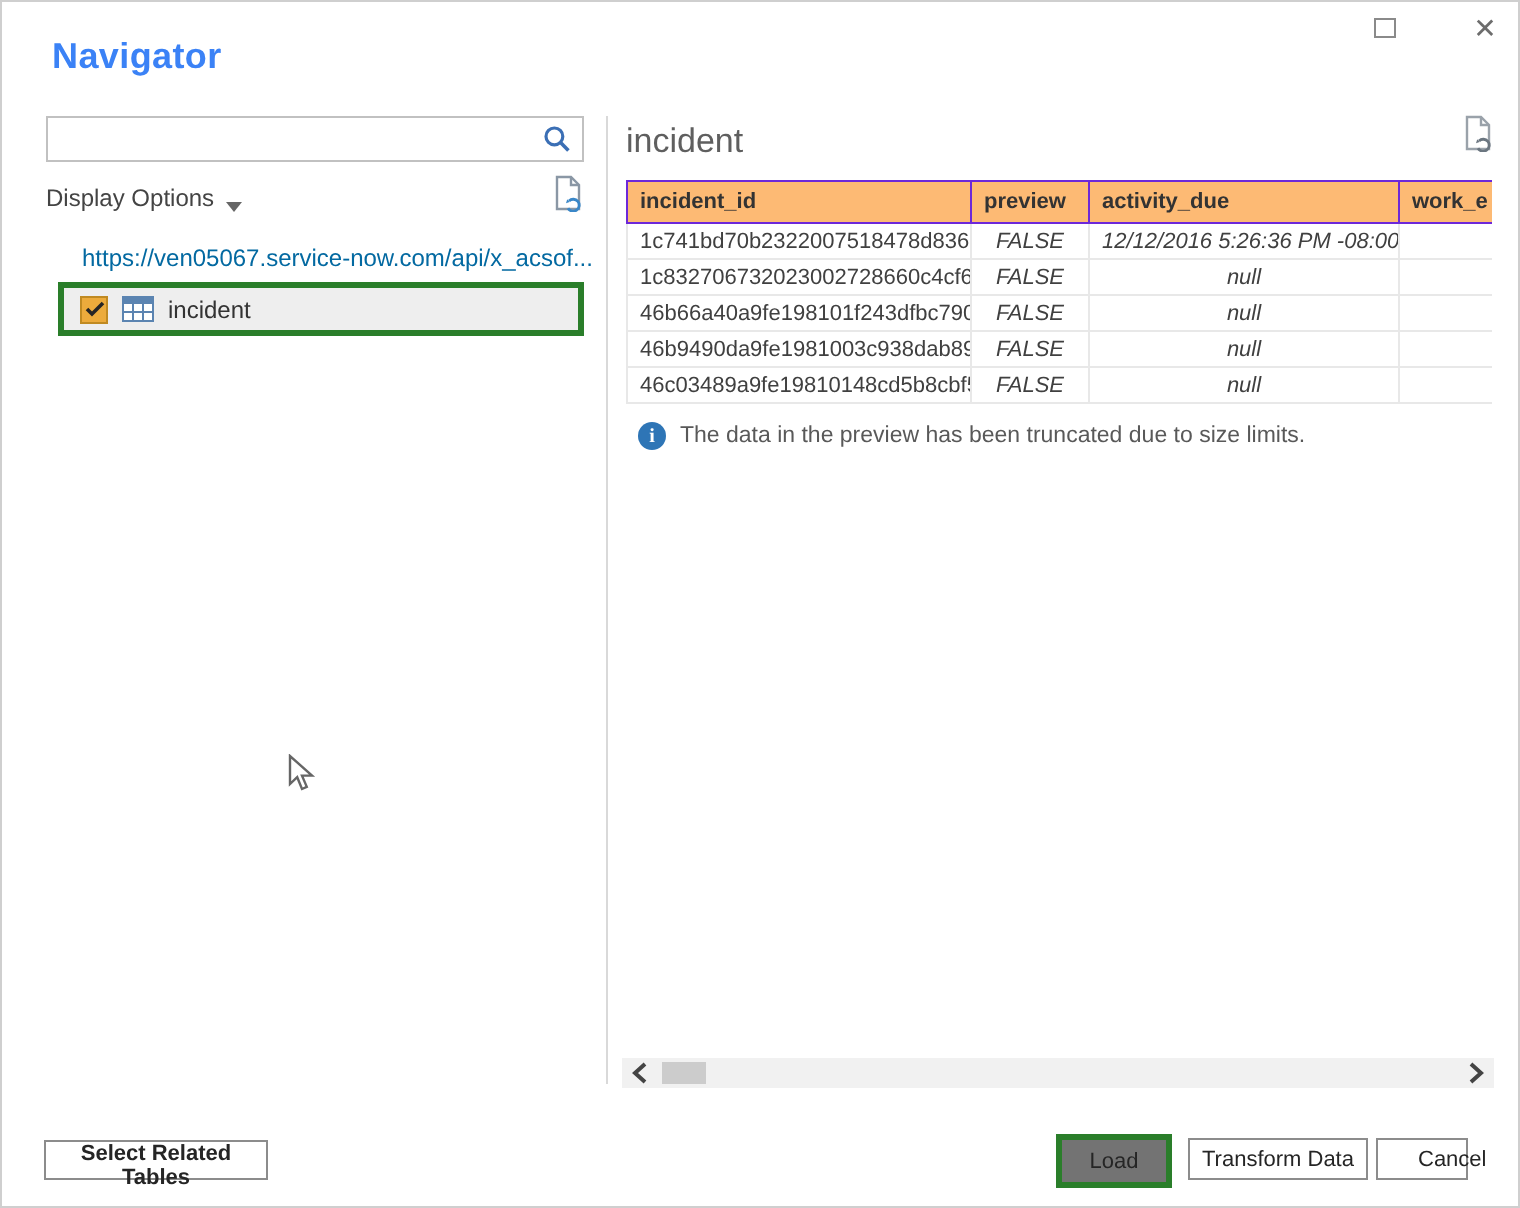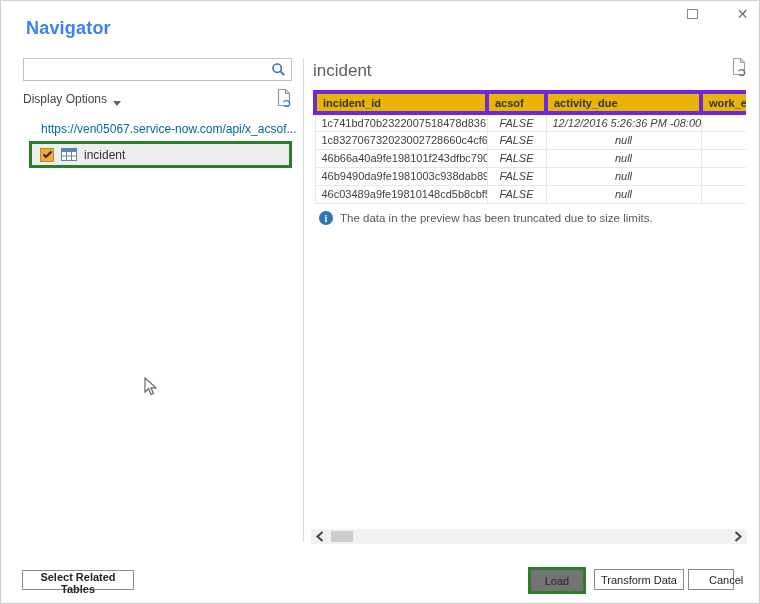--- a/index.html
+++ b/index.html
@@ -44,21 +44,21 @@
   .divider { position: absolute; left: 302px; top: 57px; width: 1px; height: 484px;
              background: #d9d9d9; }
 
   
   .preview-title { position: absolute; left: 312px; top: 60px; font-size: 17px;
                    color: #5f5f5f; }
   .preview-refresh { position: absolute; right: 12px; top: 56px; }
 
   .table-wrap { position: absolute; left: 312px; top: 89px; width: 433px; overflow: hidden; }
   table { border-collapse: collapse; table-layout: fixed; font-size: 11px; width: 446px; }
-  th { background: #eab308; border: 4px solid #6d28d9; text-align: left; font-weight: bold;
+  th { background: #fdba74; border: 1px solid #6d28d9; text-align: left; font-weight: bold;
        color: #333; height: 21px; padding: 0 6px; overflow: hidden; white-space: nowrap; }
   td { border: 1px solid #e8e8e8; height: 18px; padding: 0 6px; color: #404040;
        overflow: hidden; white-space: nowrap; background: #fff; }
   td.val { font-style: italic; text-align: center; }
 
   .info-row { position: absolute; left: 318px; top: 210px; display: flex; align-items: center;
               gap: 7px; font-size: 11.5px; color: #595959; }
   .info-icon { width: 14px; height: 14px; border-radius: 50%; background: #2e75b6; color: #fff;
                font-size: 10px; font-weight: bold; display: flex; align-items: center;
                justify-content: center; font-family: "Liberation Serif", serif; }
@@ -172,21 +172,21 @@
     <table>
         <colgroup>
           <col style="width: 172px;">
           <col style="width: 59px;">
           <col style="width: 155px;">
           <col style="width: 60px;">
         </colgroup>
         <thead>
           <tr>
             <th>incident_id</th>
-            <th>acsof</th>
+            <th>preview</th>
             <th>activity_due</th>
             <th>work_e</th>
           </tr>
         </thead>
         <tbody>
           <tr>
             <td>1c741bd70b2322007518478d83673af3</td>
             <td class="val">FALSE</td>
             <td class="val">12/12/2016 5:26:36 PM -08:00</td>
             <td></td>

